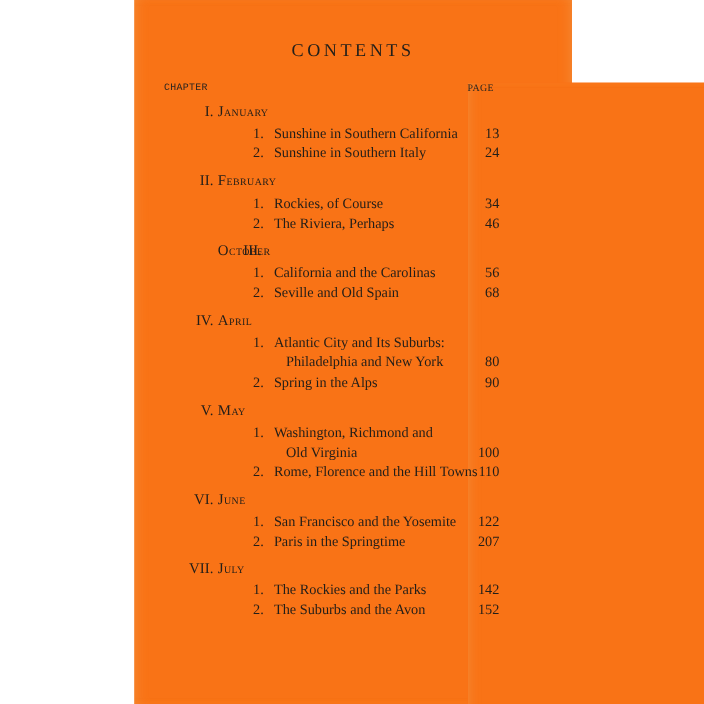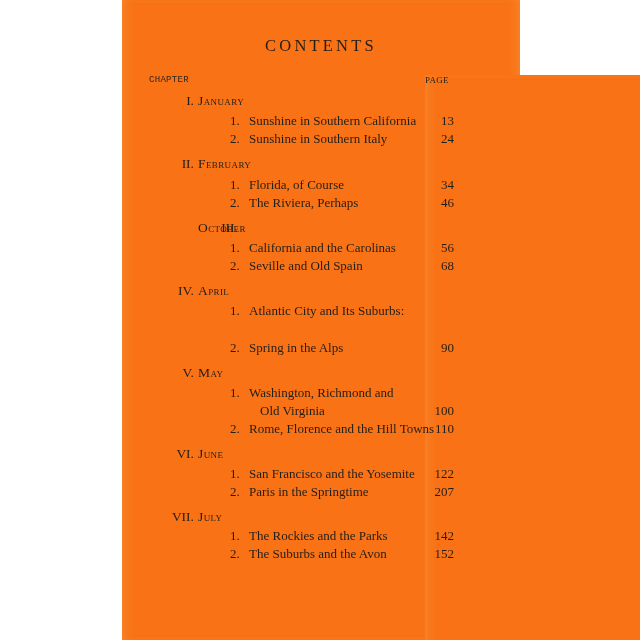--- a/index.html
+++ b/index.html
@@ -109,21 +109,21 @@
     <span class="sec-title">Sunshine in Southern Italy</span>
     <span class="sec-page">24</span>
   </div>
 
   <div class="ch-row" style="top:155px;width:100%;">
     <span class="ch-num">II.</span>
     <span class="ch-name">February</span>
   </div>
   <div class="sec-row" style="top:176px;">
     <span class="sec-num">1.</span>
-    <span class="sec-title">Florida, of Course</span>
+    <span class="sec-title">Rockies, of Course</span>
     <span class="sec-page">34</span>
   </div>
   <div class="sec-row" style="top:194px;">
     <span class="sec-num">2.</span>
     <span class="sec-title">The Riviera, Perhaps</span>
     <span class="sec-page">46</span>
   </div>
 
   <div class="ch-row" style="top:219px;width:100%;padding-left:44px;">
     <span class="ch-num">III.</span>
@@ -141,20 +141,24 @@
   </div>
 
   <div class="ch-row" style="top:282px;width:100%;">
     <span class="ch-num">IV.</span>
     <span class="ch-name">April</span>
   </div>
   <div class="sec-row" style="top:302px;">
     <span class="sec-num">1.</span>
     <span class="sec-title">Atlantic City and Its Suburbs:</span>
   </div>
+  <div class="sec-row" style="top:320px;">
+    <span class="sec-title cont">Philadelphia and New York</span>
+    <span class="sec-page">80</span>
+  </div>
   <div class="sec-row" style="top:339px;">
     <span class="sec-num">2.</span>
     <span class="sec-title">Spring in the Alps</span>
     <span class="sec-page">90</span>
   </div>
 
   <div class="ch-row" style="top:364px;width:100%;">
     <span class="ch-num">V.</span>
     <span class="ch-name">May</span>
   </div>

